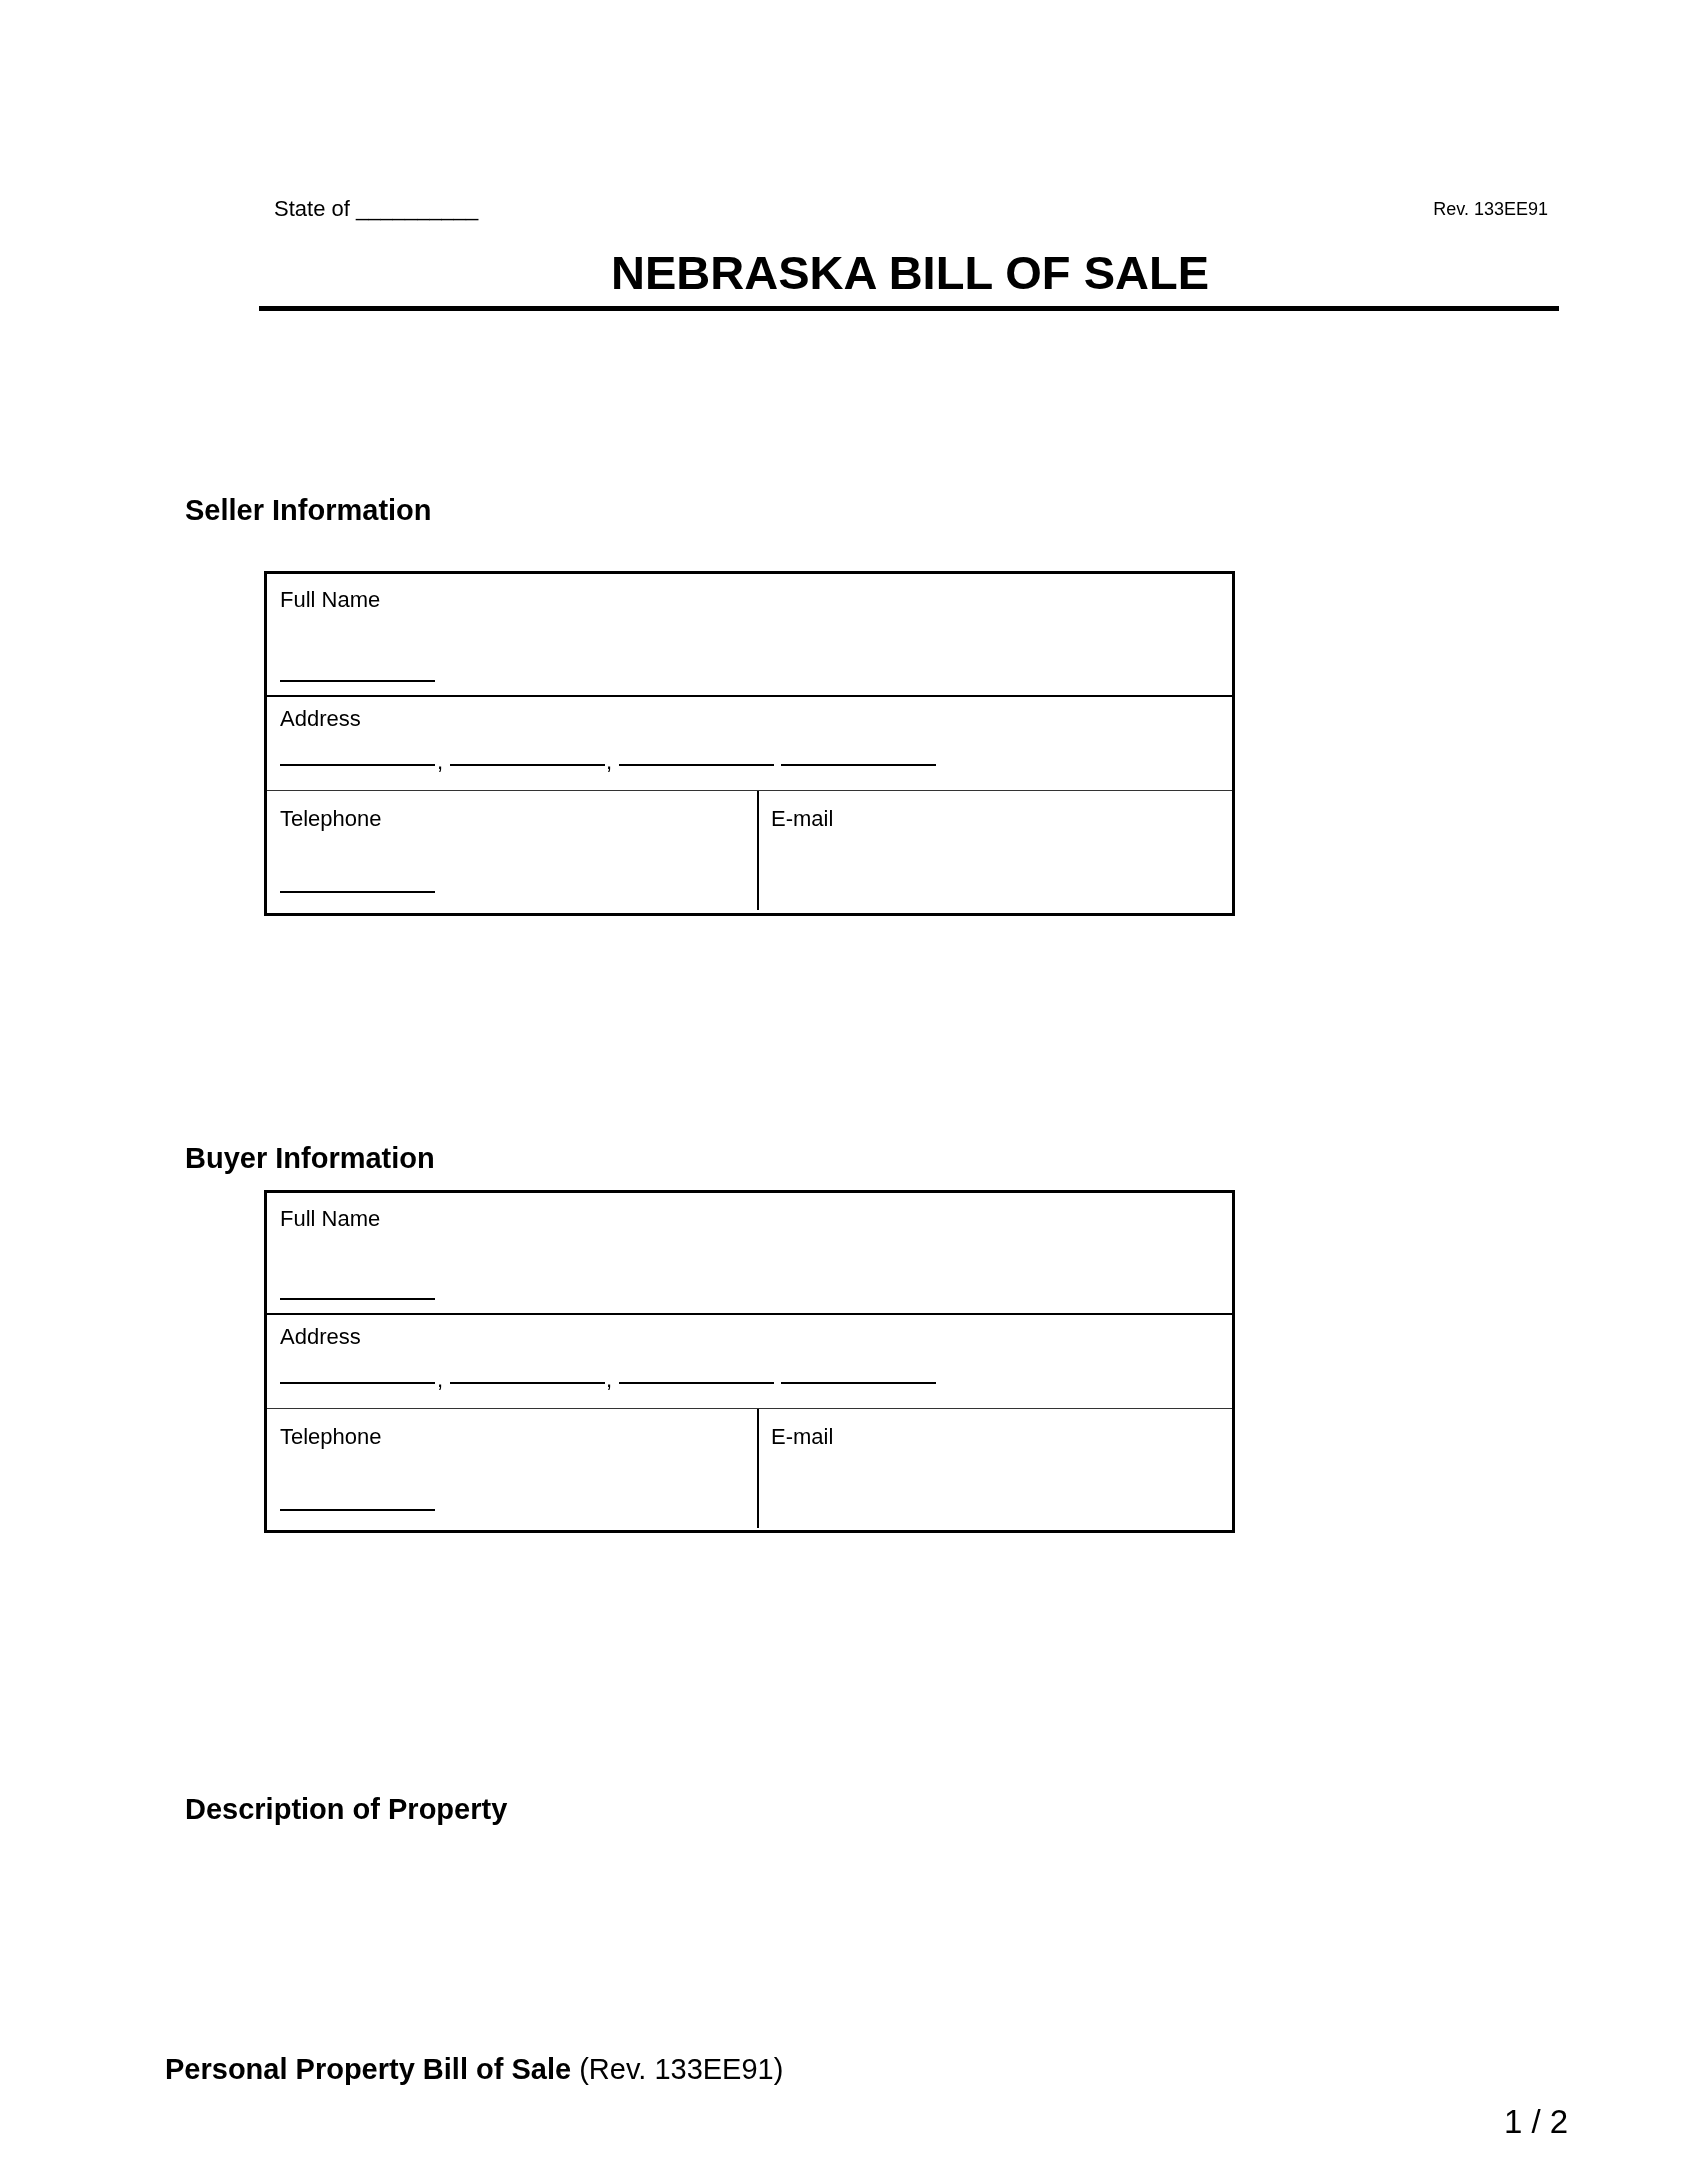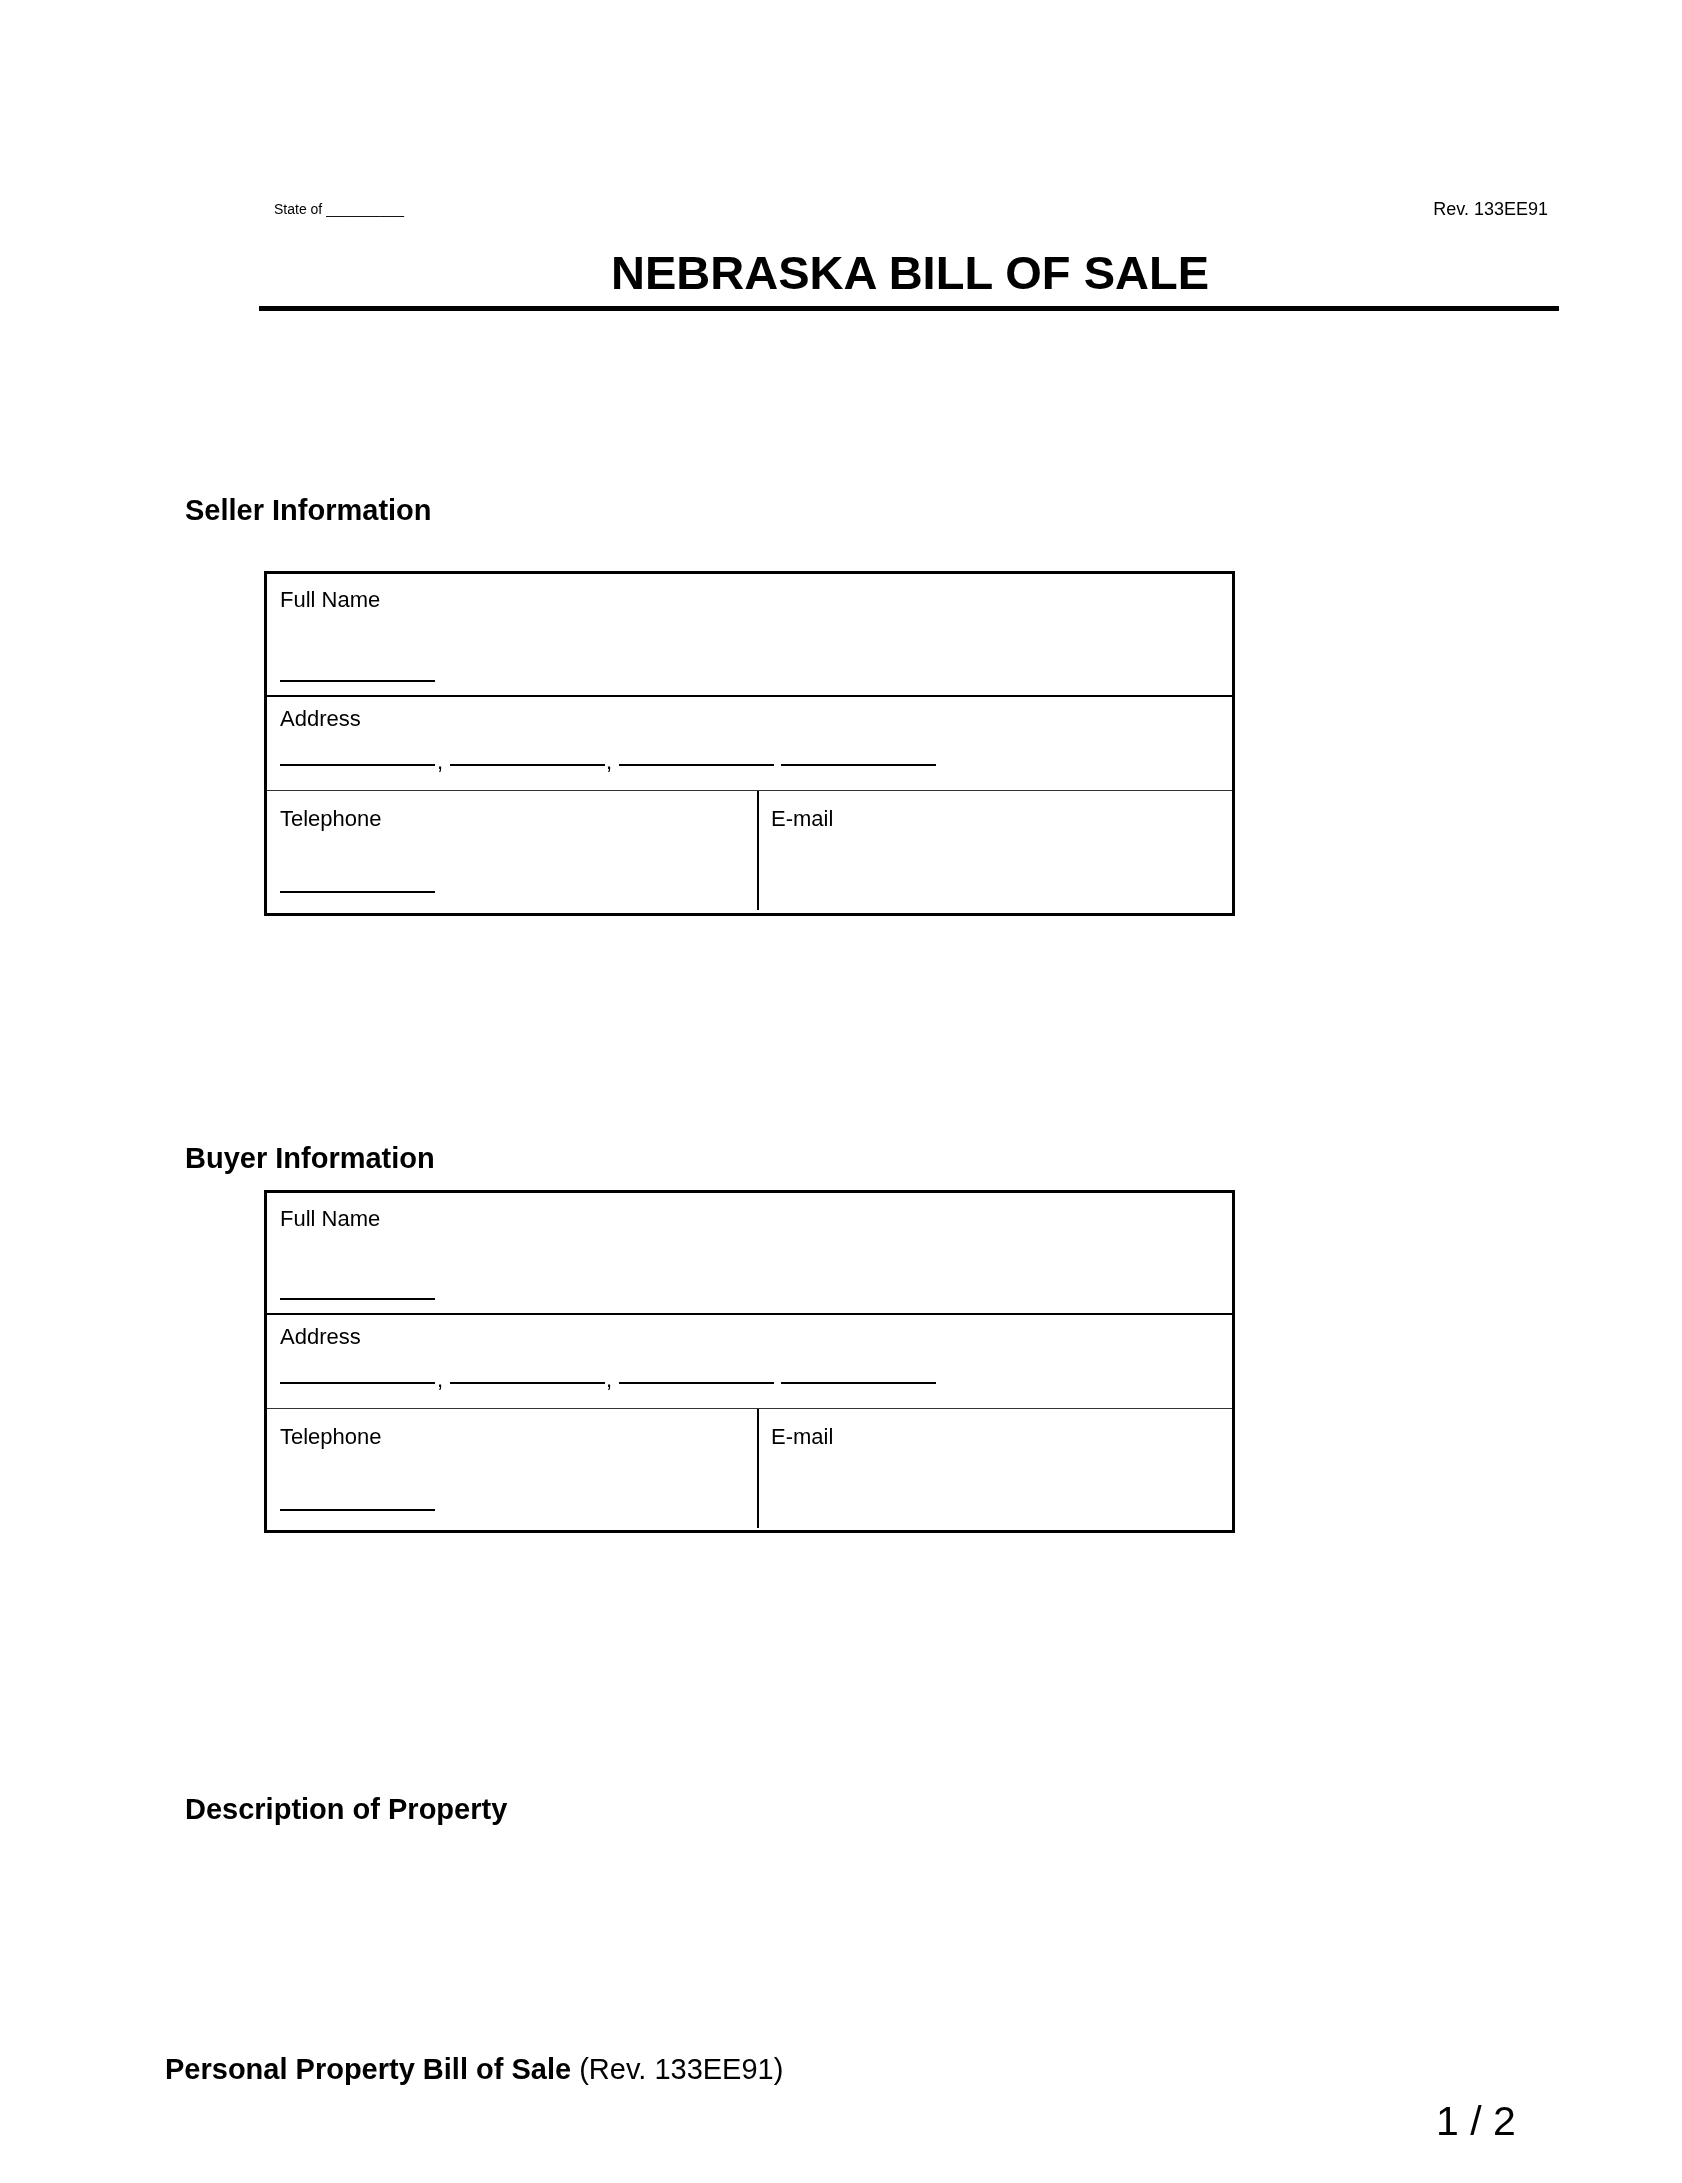--- a/index.html
+++ b/index.html
@@ -1,37 +1,37 @@
 <!DOCTYPE html>
 <html style="font-size:15px"><head>
 <meta charset="utf-8">
 <style>
   html, body { margin:0; padding:0; background:#ffffff; }
   body { width:1683px; height:2183px; position:relative; overflow:hidden;
          font-family:"Liberation Sans", sans-serif; color:#000; }
   .abs { position:absolute; }
-  .state-of { left:274px; top:196px; font-size:14px; line-height:26px; white-space:pre; }
+  .state-of { left:274px; top:196px; font-size:22px; line-height:26px; white-space:pre; }
   .rev { right:135px; top:196px; font-size:18px; line-height:26px; }
   .title { left:0; width:1820px; text-align:center; top:247px; font-size:47px; font-weight:bold; line-height:52px; letter-spacing:0px; }
   .title-rule { left:259px; top:306px; width:1300px; height:4.6px; background:#000; }
   .section-heading { left:185px; font-size:29px; font-weight:bold; line-height:33px; }
   .info-table { position:absolute; left:264px; width:971px; border:3.7px solid #000; box-sizing:border-box; }
   .row { position:relative; box-sizing:border-box; }
   .row.name { height:123px; border-bottom:2.8px solid #000; }
   .row.addr { height:94px; border-bottom:1.9px solid #333; }
   .row.contact { height:calc(100% - 220px); display:flex; }
   .cell { position:relative; box-sizing:border-box; height:100%; }
   .cell.tel { width:492px; border-right:2.8px solid #000; }
   .cell.email { flex:1; }
   .label { position:absolute; left:13px; top:13px; font-size:22px; line-height:26px; }
   .blank { position:absolute; height:1.9px; background:#000; width:155px; }
   .comma { position:absolute; font-size:22px; line-height:22px; }
   .footer-text { left:165px; top:2053px; font-size:29px; line-height:33px; white-space:nowrap; }
   .footer-text b { font-weight:bold; }
-  .page-num { left:1436px; top:2102px; font-size:41px; line-height:39px; }
+  .page-num { left:1504px; top:2102px; font-size:33px; line-height:39px; }
 </style>
 </head>
 <body>
 
 <div class="abs state-of"><span>State of</span> <span>__________</span></div>
 <div class="abs rev">Rev. 133EE91</div>
 <div class="abs title">NEBRASKA BILL OF SALE</div>
 <div class="abs title-rule"></div>
 
 <div class="abs section-heading" style="top:494px;">Seller Information</div>

